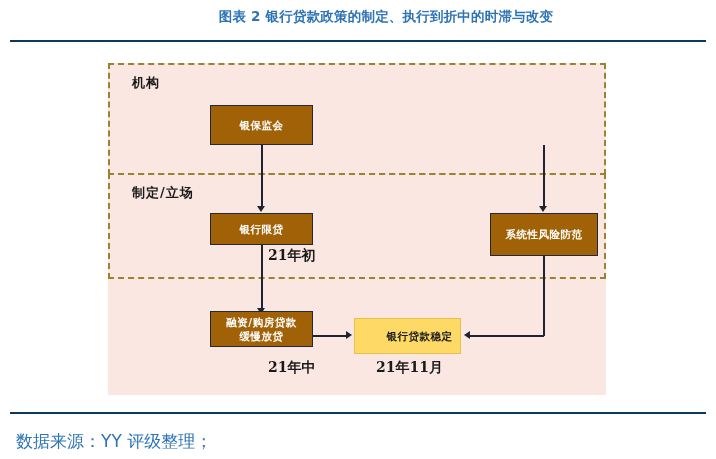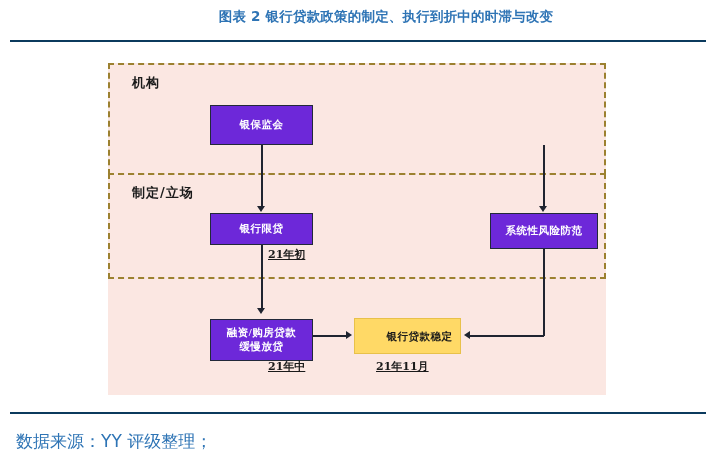--- a/index.html
+++ b/index.html
@@ -77,48 +77,46 @@
     align-items: center;
     justify-content: center;
     text-align: center;
     font-size: 10.5px;
     font-weight: bold;
     font-family: "DejaVu Serif", "Liberation Serif", serif;
     letter-spacing: 0.5px;
     line-height: 1.35;
   }
   .node.dark {
-    background: #6d28d9;
+    background: #a16207;
     color: #ffffff;
     border: 1px solid #22293a;
-    font-family: Liberation Serif, serif;
   }
   .node.highlight {
     background: #ffd966;
     color: #1a1a1a;
     border: 1px solid #e8c14a;
     padding-left: 24px;
   }
 
   #node-cbirc      { left: 102px; top: 42px;  width: 103px; height: 40px; }
   #node-pboc       { left: 380px; top: 42px;  width: 103px; height: 40px; }
   #node-bank-limit { left: 102px; top: 150px; width: 103px; height: 32px; }
-  #node-sys-risk   { left: 382px; top: 150px; width: 108px; height: 36px; }
-  #node-slow-loan  { left: 102px; top: 256px; width: 103px; height: 42px; }
+  #node-sys-risk   { left: 382px; top: 150px; width: 108px; height: 43px; }
+  #node-slow-loan  { left: 102px; top: 248px; width: 103px; height: 36px; }
   #node-stable     { left: 246px; top: 255px; width: 107px; height: 36px; }
 
   
   .time-label {
     position: absolute;
-    font-size: 11px;
+    font-size: 14px;
     font-weight: bold;
     color: #1a1a1a;
     font-family: "DejaVu Serif", "Liberation Serif", serif;
     white-space: nowrap;
-    text-decoration: underline;
   }
   #time-early21 { left: 160px; top: 184px; }
   #time-mid21   { left: 160px; top: 296px; }
   #time-nov21   { left: 268px; top: 296px; }
 
   
   .conn {
     position: absolute;
     background: #1f2430;
   }

